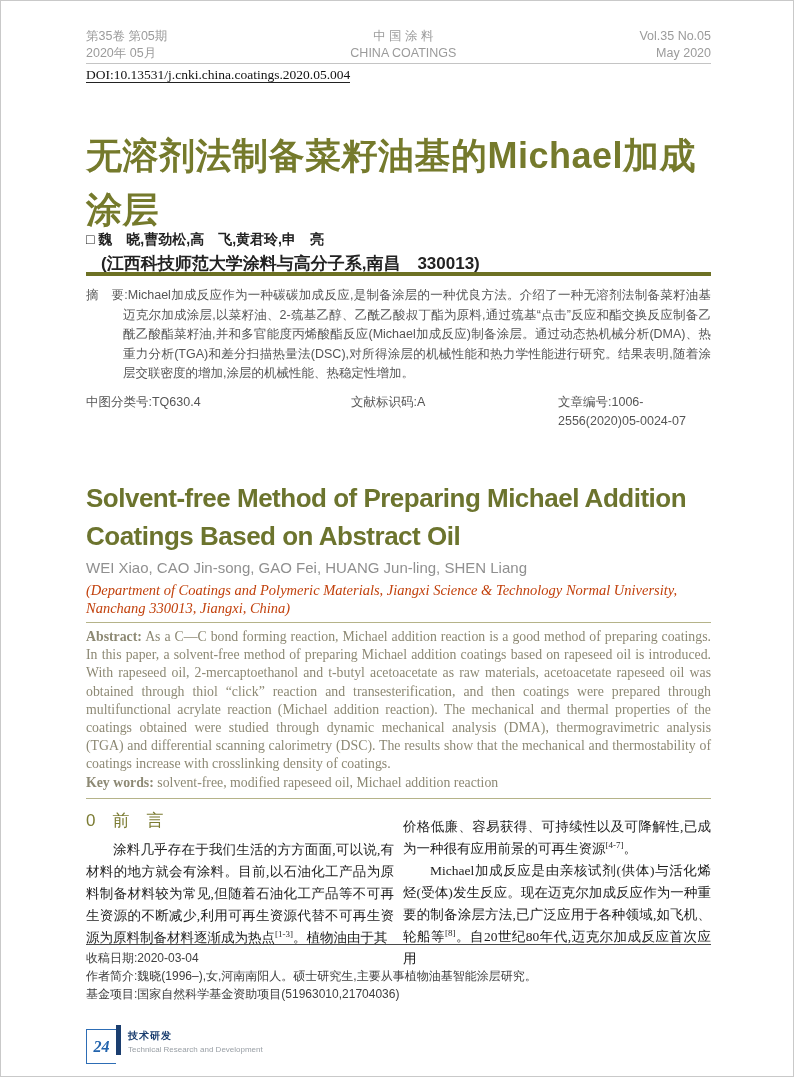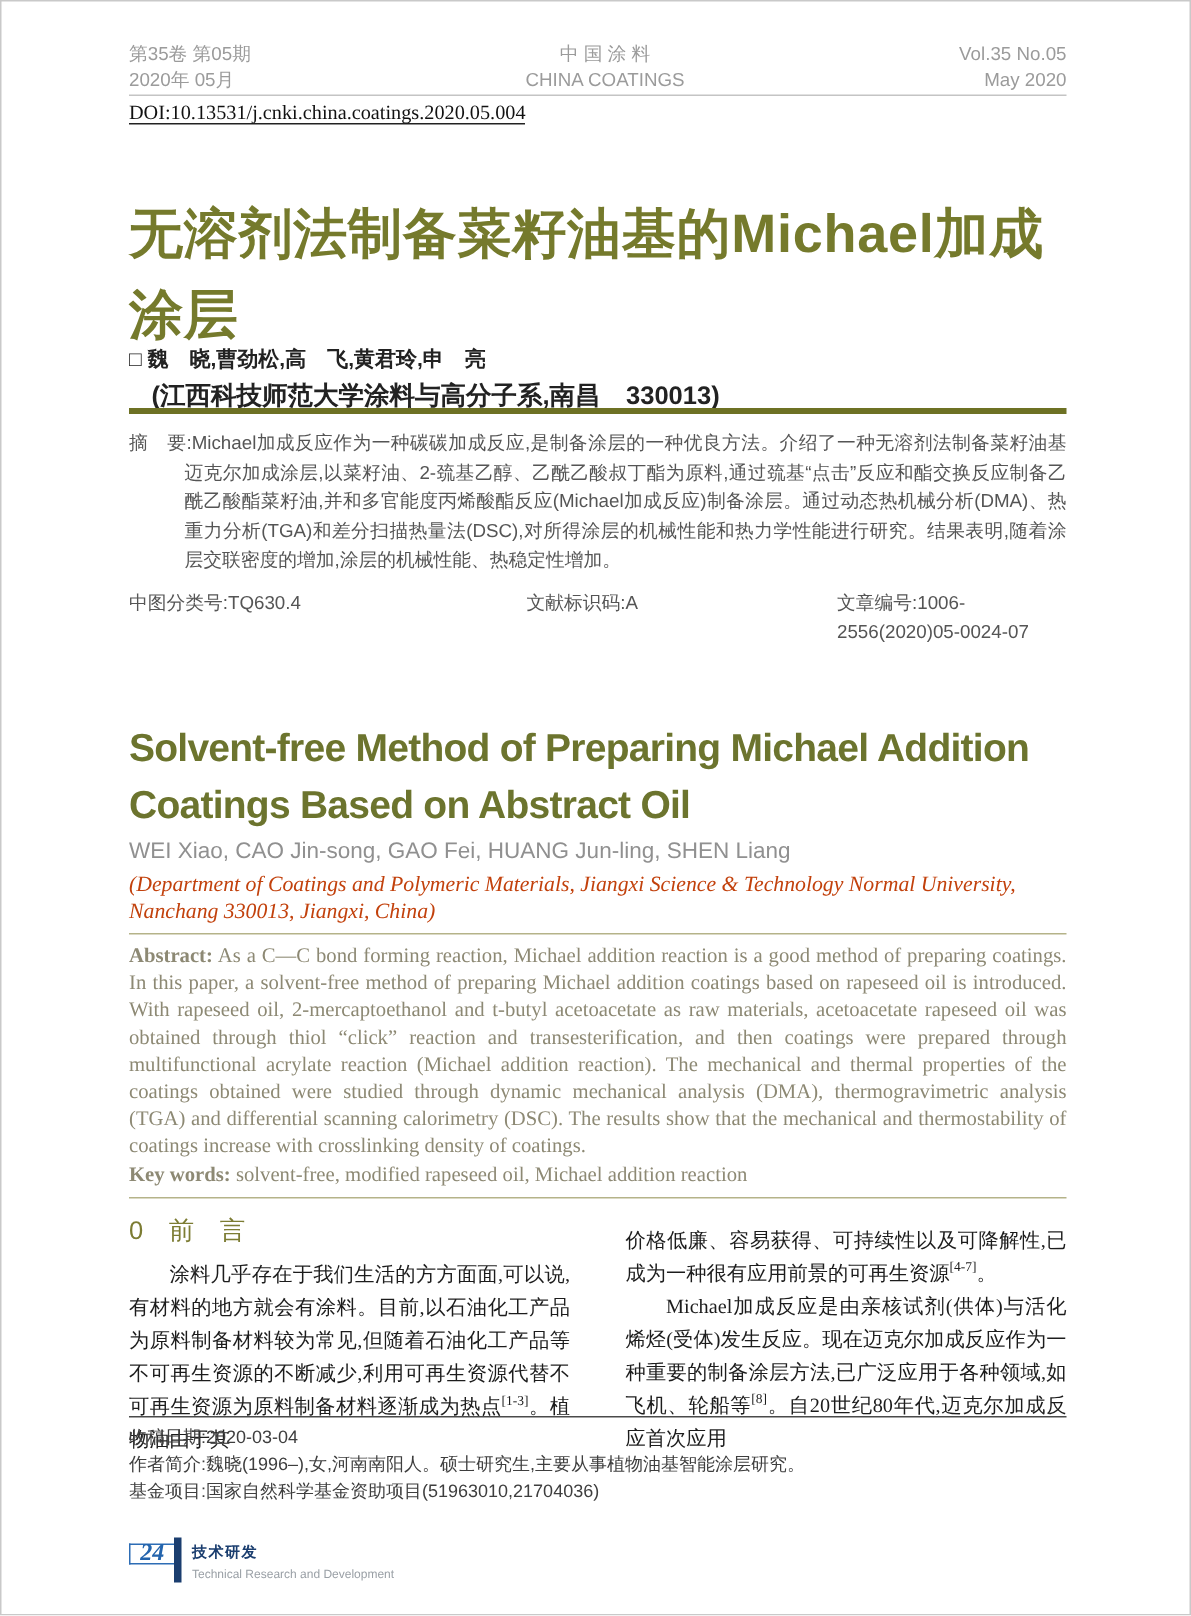--- a/index.html
+++ b/index.html
@@ -41,36 +41,36 @@
   .en-title { top:478px; font-size:26px; line-height:38px; font-weight:bold; color:#6c742e; letter-spacing:-0.5px; }
   .en-authors { top:558px; font-size:15px; color:#909090; }
   .en-affil { top:580px; font-family:"Liberation Serif", serif; font-style:italic; font-size:14.5px; line-height:18px; color:#c2410c; }
   .rule-olive { top:621px; border-top:1px solid #b5b389; height:0; }
   .en-abs-block { top:627px; font-family:"Liberation Serif", serif; font-size:13.8px; line-height:18.2px; color:#8d8974; }
   .en-abs-block p { margin:0; text-align:justify; }
   .en-abs-block .bold { font-weight:bold; }
   .rule-olive2 { margin-top:6px; border-top:1px solid #b5b389; height:0; }
 
   
-  .body-cols { top:810px; display:flex;gap:28px; }
+  .body-cols { top:810px; display:flex; }
   .col { width:308px; font-family:"Liberation Serif", serif; font-size:13.5px; line-height:22px; color:#1c1c1c; text-align:justify; }
   .col-left { margin-right:9px; }
   .col-right { padding-top:5px; box-sizing:border-box; }
   .section-title { font-family:"Liberation Sans", sans-serif; font-size:17px; color:#7c7c33; margin:0 0 8px 0; font-weight:normal; line-height:20px; }
   .col p { margin:0; }
   .indent { text-indent:2em; }
   sup { font-size:9px; line-height:0; }
 
   
   .footnotes { top:943px; font-size:12px; line-height:18px; color:#3e3e3e; }
   .fn-rule { border-top:1px solid #4a4a4a; margin-bottom:4px; }
 
   
   .pfooter { top:1024px; display:flex; align-items:flex-start; }
-  .page-num { margin-top:4px; width:30px; height:14px; border:1px solid #2d6db5; border-right:none; box-sizing:border-box;
+  .page-num { margin-top:4px; width:30px; height:35px; border:1px solid #2d6db5; border-right:none; box-sizing:border-box;
               font-family:"Liberation Serif", serif; font-style:italic; font-weight:bold; font-size:16px; color:#2364ad;
               display:flex; align-items:center; justify-content:center; }
   .blue-bar { width:5px; height:30px; background:#1b3e6f; margin-right:7px; }
   .pf-cn { font-size:10px; font-weight:bold; color:#1b3e6f; letter-spacing:1px; line-height:15px; margin-top:3px; }
   .pf-en { font-size:8px; color:#9aa0a6; margin-top:2px; }
 </style>
 </head>
 <body>
 
 <div class="page">

